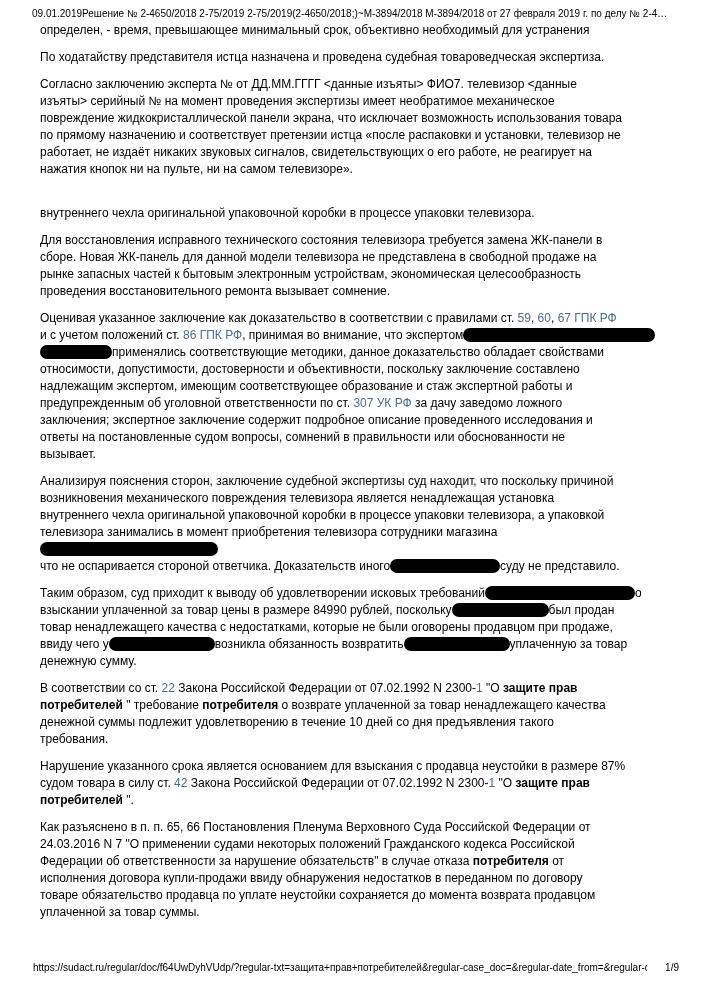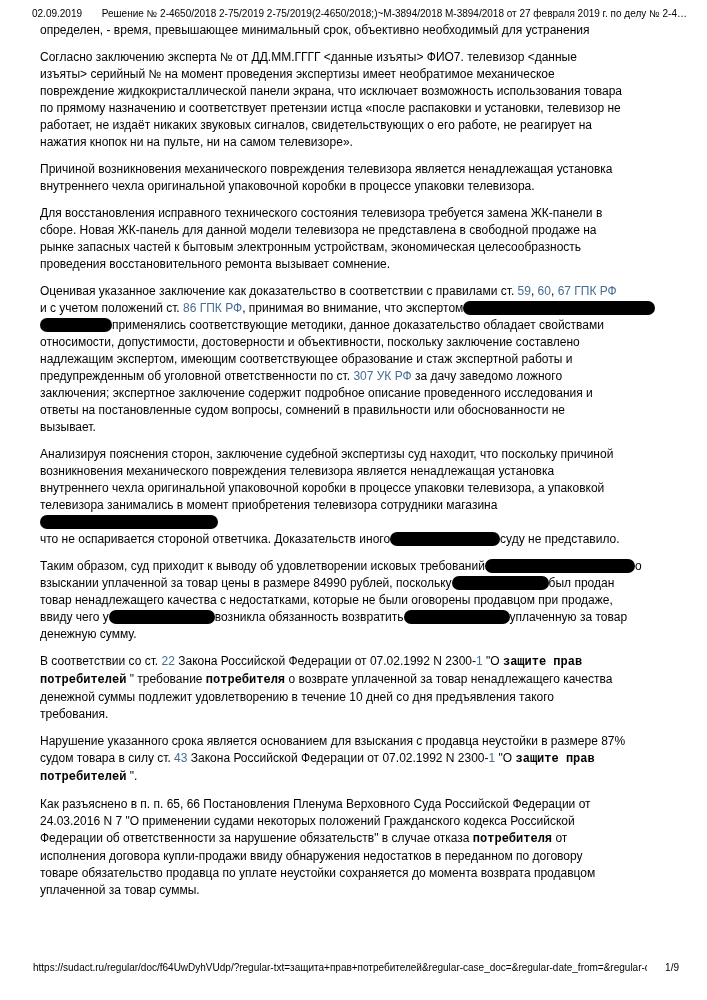--- a/index.html
+++ b/index.html
@@ -16,34 +16,34 @@
   .print-header {
     position: absolute;
     top: 8px; left: 32px; right: 20px;
     display: flex;
     align-items: baseline;
     font-size: 10px;
     color: #000000;
     white-space: nowrap;
   }
   .print-header .date { flex: 0 0 auto; }
-  .print-header .title { flex: 1 1 auto; text-align: right; overflow: hidden; }
+  .print-header .title { flex: 1 1 auto; text-align: left; overflow: hidden; }
   .doc-body {
     position: absolute;
     top: 22px; left: 40px;
     width: 622px;
     font-size: 12px;
     line-height: 17px;
   }
   .doc-body p { margin: 0 0 10px 0; }
   .doc-body a.lnk {
     color: var(--link, #466d94);
     cursor: pointer;
   }
-  .doc-body b { font-weight: bold; font-family: Liberation Mono, monospace; }
+  .doc-body b { font-weight: bold; }
   .bar {
     display: inline-block;
     height: 14px;
     border-radius: 7px;
     background: var(--redaction, #000000);
     vertical-align: -3px;
   }
   .print-footer {
     position: absolute;
     left: 33px; right: 28px; top: 962px;
@@ -56,34 +56,35 @@
   }
   .print-footer .url { overflow: hidden; }
   .print-footer .pageno { flex: 0 0 auto; margin-left: 18px; }
 </style>
 </head>
 <body>
 
 <div class="page">
 
   <div class="print-header">
-    <span class="date">02.09.2019</span>
+    <span class="date">09.01.2019</span>
     <span class="title">Решение № 2-4650/2018 2-75/2019 2-75/2019(2-4650/2018;)~М-3894/2018 М-3894/2018 от 27 февраля 2019 г. по делу № 2-4…</span>
   </div>
 
   <article class="doc-body" id="doc">
       <p><span>определен, - время, превышающее минимальный срок, объективно необходимый для устранения</span><br></p>
+      <p><span>По ходатайству представителя истца назначена и проведена судебная товароведческая экспертиза.</span></p>
       <p><span>Согласно заключению эксперта № от ДД.ММ.ГГГГ &lt;данные изъяты&gt; ФИО7. телевизор &lt;данные</span><br><span>изъяты&gt; серийный № на момент проведения экспертизы имеет необратимое механическое</span><br><span>повреждение жидкокристаллической панели экрана, что исключает возможность использования товара</span><br><span>по прямому назначению и соответствует претензии истца «после распаковки и установки, телевизор не</span><br><span>работает, не издаёт никаких звуковых сигналов, свидетельствующих о его работе, не реагирует на</span><br><span>нажатия кнопок ни на пульте, ни на самом телевизоре».</span></p>
-      <p><span>Причиной возникновения механического повреждения телевизора является ненадлежащая установка</span><br><span>внутреннего чехла оригинальной упаковочной коробки в процессе упаковки телевизора.</span></p>
+      <p><br><span>внутреннего чехла оригинальной упаковочной коробки в процессе упаковки телевизора.</span></p>
       <p><span>Для восстановления исправного технического состояния телевизора требуется замена ЖК-панели в</span><br><span>сборе. Новая ЖК-панель для данной модели телевизора не представлена в свободной продаже на</span><br><span>рынке запасных частей к бытовым электронным устройствам, экономическая целесообразность</span><br><span>проведения восстановительного ремонта вызывает сомнение.</span></p>
       <p><span>Оценивая указанное заключение как доказательство в соответствии с правилами ст. </span><a class="lnk">59</a><span>, </span><a class="lnk">60</a><span>, </span><a class="lnk">67 ГПК РФ</a><br><span>и с учетом положений ст. </span><a class="lnk">86 ГПК РФ</a><span>, принимая во внимание, что экспертом</span><span class="bar" style="width: 192px;"></span><br><span class="bar" style="width: 72px;"></span><span>применялись соответствующие методики, данное доказательство обладает свойствами</span><br><span>относимости, допустимости, достоверности и объективности, поскольку заключение составлено</span><br><span>надлежащим экспертом, имеющим соответствующее образование и стаж экспертной работы и</span><br><span>предупрежденным об уголовной ответственности по ст. </span><a class="lnk">307 УК РФ</a><span> за дачу заведомо ложного</span><br><span>заключения; экспертное заключение содержит подробное описание проведенного исследования и</span><br><span>ответы на постановленные судом вопросы, сомнений в правильности или обоснованности не</span><br><span>вызывает.</span></p>
       <p><span>Анализируя пояснения сторон, заключение судебной экспертизы суд находит, что поскольку причиной</span><br><span>возникновения механического повреждения телевизора является ненадлежащая установка</span><br><span>внутреннего чехла оригинальной упаковочной коробки в процессе упаковки телевизора, а упаковкой</span><br><span>телевизора занимались в момент приобретения телевизора сотрудники магазина</span><span class="bar" style="width: 178px;"></span><br><span>что не оспаривается стороной ответчика. Доказательств иного</span><span class="bar" style="width: 110px;"></span><span>суду не представило.</span></p>
       <p><span>Таким образом, суд приходит к выводу об удовлетворении исковых требований</span><span class="bar" style="width: 150px;"></span><span>о</span><br><span>взыскании уплаченной за товар цены в размере 84990 рублей, поскольку</span><span class="bar" style="width: 97px;"></span><span>был продан</span><br><span>товар ненадлежащего качества с недостатками, которые не были оговорены продавцом при продаже,</span><br><span>ввиду чего у</span><span class="bar" style="width: 106px;"></span><span>возникла обязанность возвратить</span><span class="bar" style="width: 106px;"></span><span>уплаченную за товар</span><br><span>денежную сумму.</span></p>
       <p><span>В соответствии со ст. </span><a class="lnk">22</a><span> Закона Российской Федерации от 07.02.1992 N 2300-</span><a class="lnk">1</a><span> "О </span><b>защите прав</b><br><b>потребителей</b><span> " требование </span><b>потребителя</b><span> о возврате уплаченной за товар ненадлежащего качества</span><br><span>денежной суммы подлежит удовлетворению в течение 10 дней со дня предъявления такого</span><br><span>требования.</span></p>
-      <p><span>Нарушение указанного срока является основанием для взыскания с продавца неустойки в размере 87%</span><br><span>судом товара в силу ст. </span><a class="lnk">43</a><span> Закона Российской Федерации от 07.02.1992 N 2300-</span><a class="lnk">1</a><span> "О </span><b>защите прав</b><br><b>потребителей</b><span> ".</span></p>
+      <p><span>Нарушение указанного срока является основанием для взыскания с продавца неустойки в размере 87%</span><br><span>судом товара в силу ст. </span><a class="lnk">42</a><span> Закона Российской Федерации от 07.02.1992 N 2300-</span><a class="lnk">1</a><span> "О </span><b>защите прав</b><br><b>потребителей</b><span> ".</span></p>
       <p><span>Как разъяснено в п. п. 65, 66 Постановления Пленума Верховного Суда Российской Федерации от</span><br><span>24.03.2016 N 7 "О применении судами некоторых положений Гражданского кодекса Российской</span><br><span>Федерации об ответственности за нарушение обязательств" в случае отказа </span><b>потребителя</b><span> от</span><br><span>исполнения договора купли-продажи ввиду обнаружения недостатков в переданном по договору</span><br><span>товаре обязательство продавца по уплате неустойки сохраняется до момента возврата продавцом</span><br><span>уплаченной за товар суммы.</span></p>
     </article>
 
   <div class="print-footer">
     <span class="url">https://sudact.ru/regular/doc/f64UwDyhVUdp/?regular-txt=защита+прав+потребителей&amp;regular-case_doc=&amp;regular-date_from=&amp;regular-date_t…</span>
     <span class="pageno">1/9</span>
   </div>
 
 </div>
 

